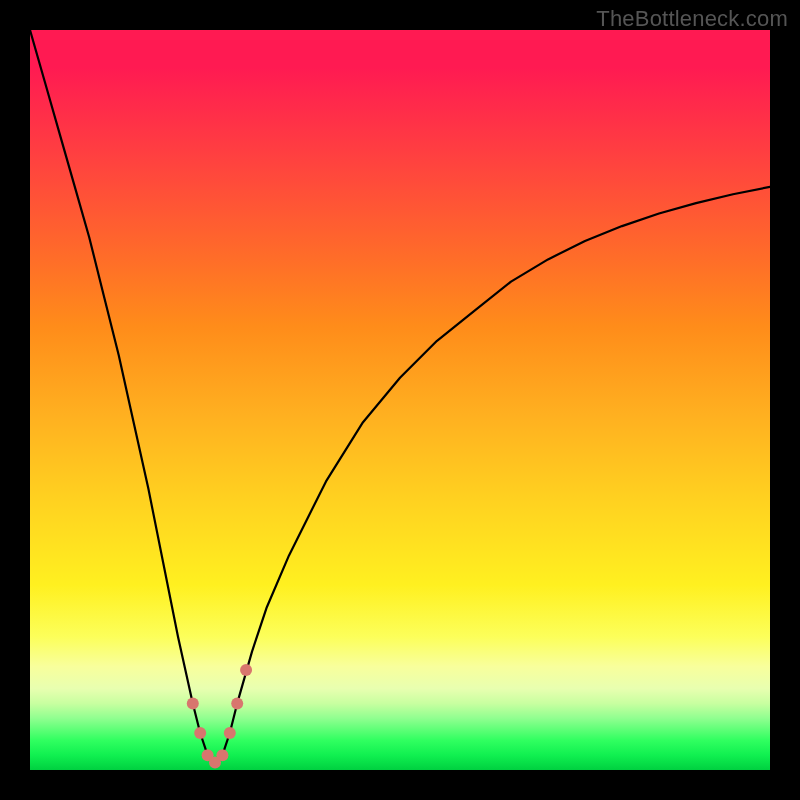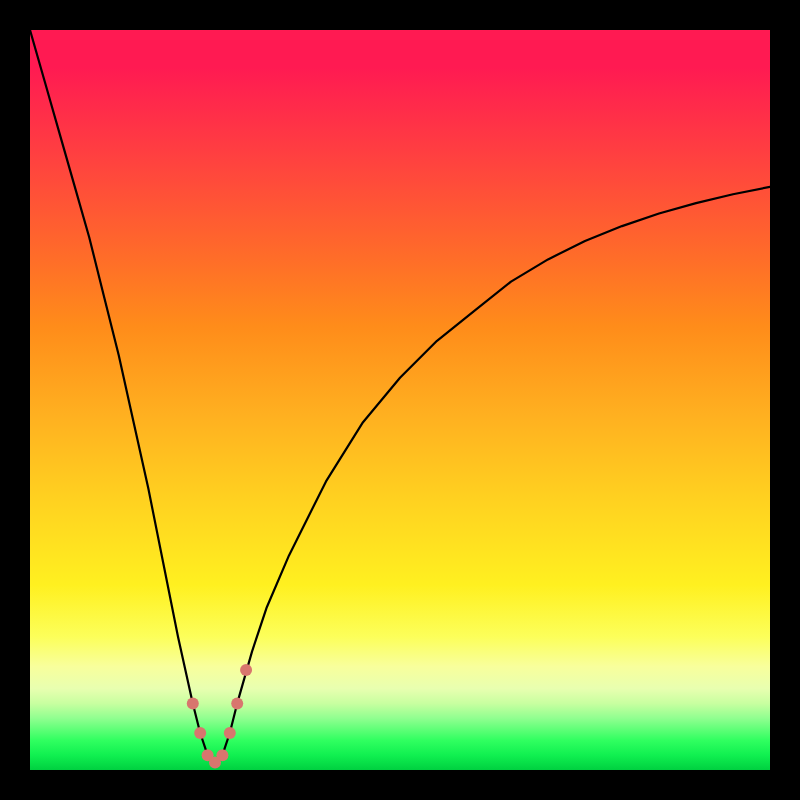--- a/index.html
+++ b/index.html
@@ -73,13 +73,14 @@
           <circle cx="170.20" cy="703.00" r="6" fill="#d8766e"></circle>
           <circle cx="177.60" cy="725.20" r="6" fill="#d8766e"></circle>
           <circle cx="185.00" cy="732.60" r="6" fill="#d8766e"></circle>
           <circle cx="192.40" cy="725.20" r="6" fill="#d8766e"></circle>
           <circle cx="199.80" cy="703.00" r="6" fill="#d8766e"></circle>
           <circle cx="207.20" cy="673.40" r="6" fill="#d8766e"></circle>
           <circle cx="216.08" cy="640.10" r="6" fill="#d8766e"></circle>
         </g>
     </svg>
   </div>
+  <div class="watermark">TheBottleneck.com</div>
 </div>
 
 </body></html>

